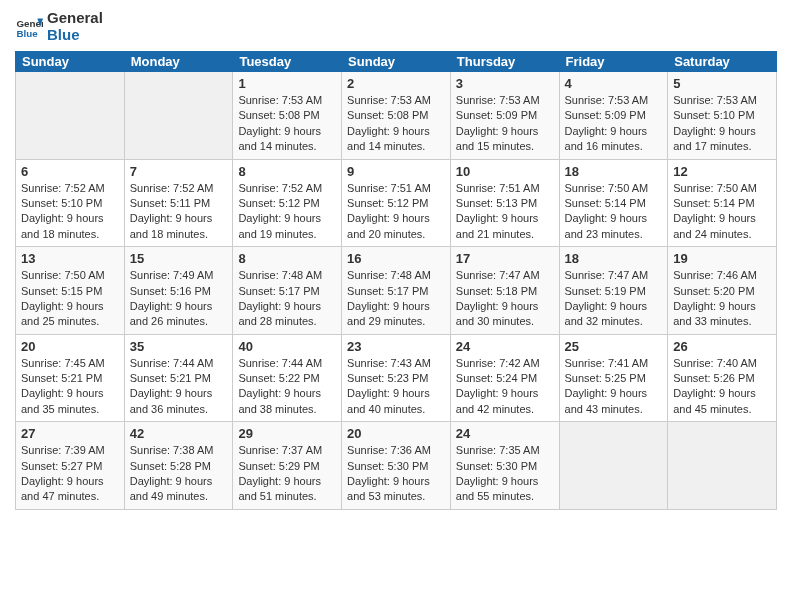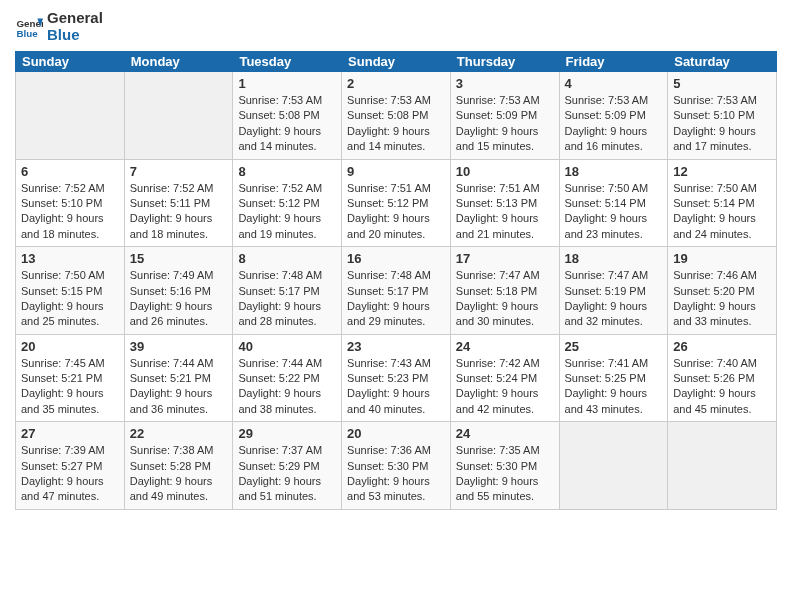--- a/index.html
+++ b/index.html
@@ -203,21 +203,21 @@
           <span class="day-num">19</span>
           <div class="day-info">Sunrise: 7:46 AM<br>Sunset: 5:20 PM<br>Daylight: 9 hours and 33 minutes.</div>
         </td>
       </tr>
       <tr>
         <td>
           <span class="day-num">20</span>
           <div class="day-info">Sunrise: 7:45 AM<br>Sunset: 5:21 PM<br>Daylight: 9 hours and 35 minutes.</div>
         </td>
         <td>
-          <span class="day-num">39</span>
+          <span class="day-num">35</span>
           <div class="day-info">Sunrise: 7:44 AM<br>Sunset: 5:21 PM<br>Daylight: 9 hours and 36 minutes.</div>
         </td>
         <td>
           <span class="day-num">40</span>
           <div class="day-info">Sunrise: 7:44 AM<br>Sunset: 5:22 PM<br>Daylight: 9 hours and 38 minutes.</div>
         </td>
         <td>
           <span class="day-num">23</span>
           <div class="day-info">Sunrise: 7:43 AM<br>Sunset: 5:23 PM<br>Daylight: 9 hours and 40 minutes.</div>
         </td>
@@ -233,21 +233,21 @@
           <span class="day-num">26</span>
           <div class="day-info">Sunrise: 7:40 AM<br>Sunset: 5:26 PM<br>Daylight: 9 hours and 45 minutes.</div>
         </td>
       </tr>
       <tr>
         <td>
           <span class="day-num">27</span>
           <div class="day-info">Sunrise: 7:39 AM<br>Sunset: 5:27 PM<br>Daylight: 9 hours and 47 minutes.</div>
         </td>
         <td>
-          <span class="day-num">22</span>
+          <span class="day-num">42</span>
           <div class="day-info">Sunrise: 7:38 AM<br>Sunset: 5:28 PM<br>Daylight: 9 hours and 49 minutes.</div>
         </td>
         <td>
           <span class="day-num">29</span>
           <div class="day-info">Sunrise: 7:37 AM<br>Sunset: 5:29 PM<br>Daylight: 9 hours and 51 minutes.</div>
         </td>
         <td>
           <span class="day-num">20</span>
           <div class="day-info">Sunrise: 7:36 AM<br>Sunset: 5:30 PM<br>Daylight: 9 hours and 53 minutes.</div>
         </td>

